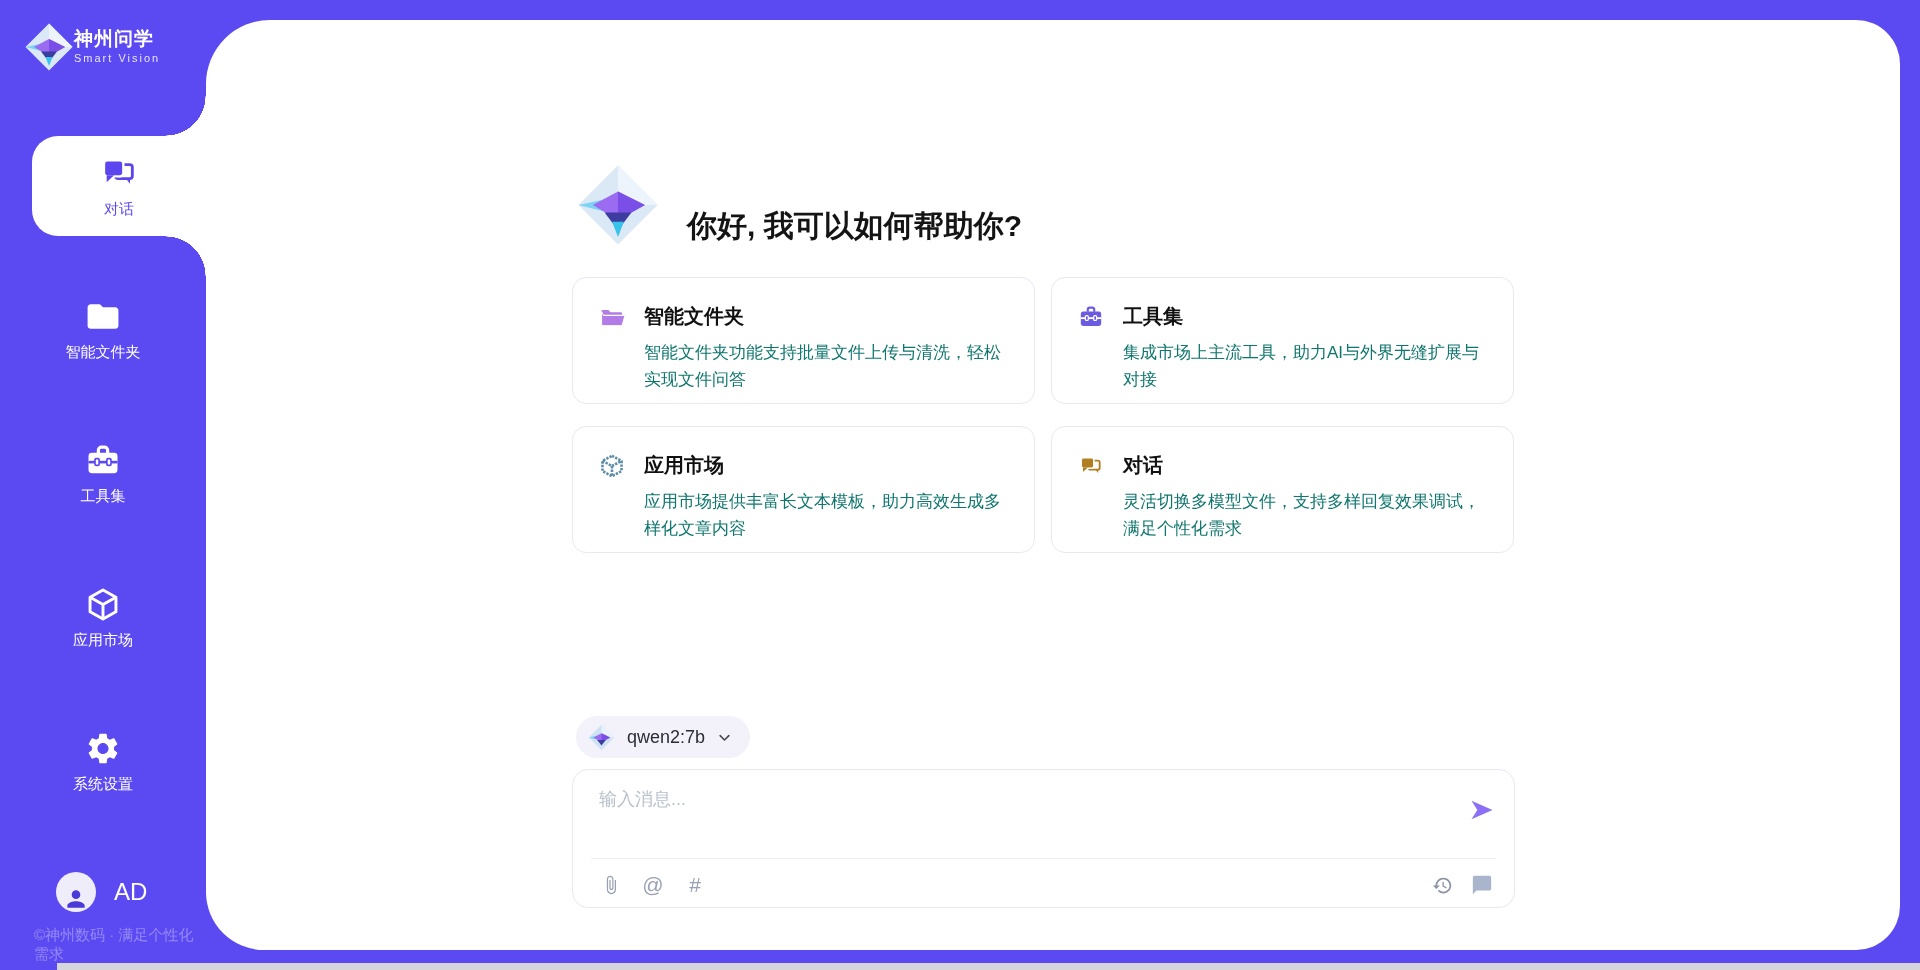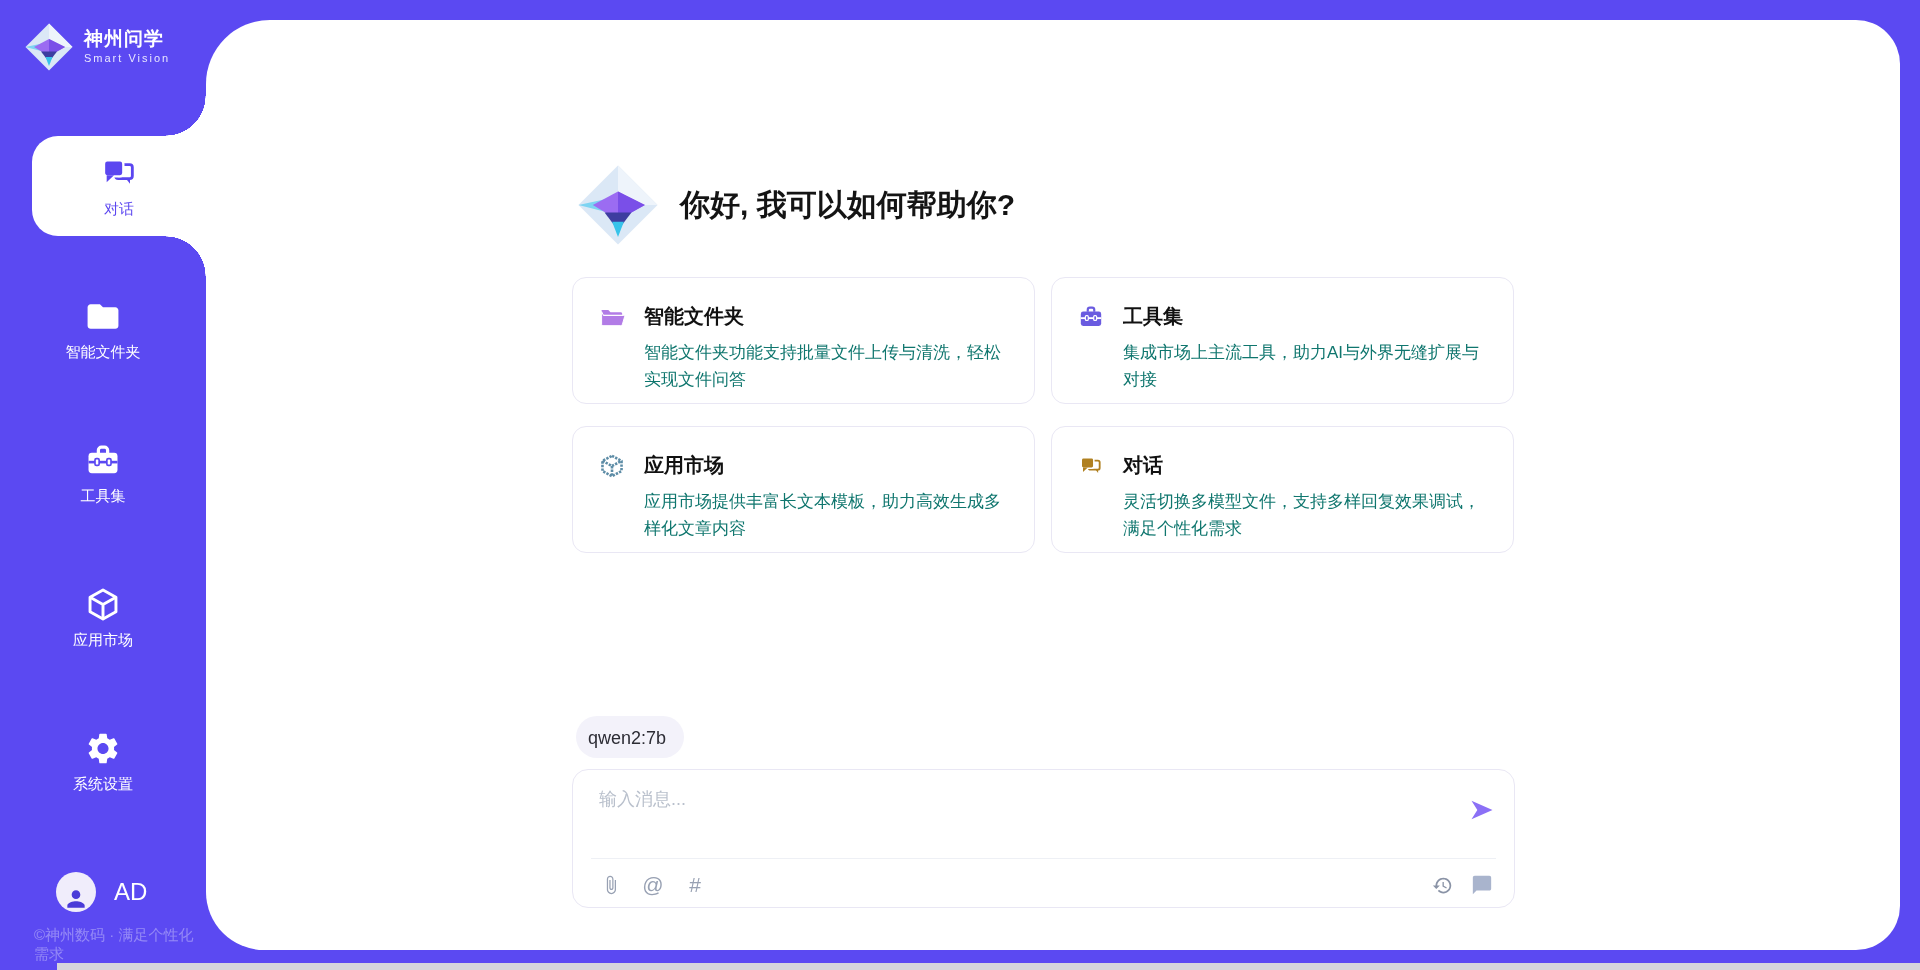--- a/index.html
+++ b/index.html
@@ -5,21 +5,21 @@
   * { margin:0; padding:0; box-sizing:border-box; }
   html,body { width:1920px; height:970px; overflow:hidden; }
   body {
     font-family:"Liberation Sans","DejaVu Sans",sans-serif;
     background:#5b49f2;
     position:relative;
   }
 
   
   .sidebar { position:absolute; left:0; top:0; width:206px; height:970px; }
-  .brand { position:absolute; left:24px; top:22px; display:flex; align-items:center; gap:10px; }
+  .brand { position:absolute; left:24px; top:22px; display:flex; align-items:center; }
   .brand .logo-svg { width:50px; height:50px; }
   .brand-name { color:#fff; font-size:19px; font-weight:700; letter-spacing:1px; line-height:1.2; }
   .brand-sub { color:#e8e6ff; font-size:11px; letter-spacing:2px; line-height:1.3; }
 
   .nav-item { position:absolute; left:0; width:206px; height:64px;
     display:flex; flex-direction:column; align-items:center; justify-content:center; gap:8px;
     color:#fff; cursor:pointer; }
   .nav-item .nav-label { font-size:15px; }
 
   .nav-item.n1 { top:298px; } .nav-item.n2 { top:442px; }
@@ -35,35 +35,35 @@
 
   .user-row { position:absolute; left:56px; top:872px; display:flex; align-items:center; gap:18px; cursor:pointer; }
   .avatar { width:40px; height:40px; border-radius:50%; background:#f0edfb; display:flex; align-items:flex-end; justify-content:center; overflow:hidden; }
   .user-name { color:#fff; font-size:24px; }
   .sidebar-footer { position:absolute; left:34px; top:926px; color:rgba(255,255,255,0.35); font-size:15px; }
 
   
   .main-panel { position:absolute; left:206px; top:20px; width:1694px; height:930px;
     background:#fff; border-radius:64px 44px 44px 58px; }
 
-  .hero { position:absolute; left:370px; top:143px; display:flex; align-items:center; gap:20px; }
+  .hero { position:absolute; left:370px; top:143px; display:flex; align-items:flex-end; gap:27px; }
   .hero .logo-svg { width:84px; height:84px; }
   .hero-title { font-size:30px; font-weight:700; color:#141414; }
 
   .cards { position:absolute; left:366px; top:257px; display:grid;
     grid-template-columns:463px 463px; grid-auto-rows:127px; column-gap:16px; row-gap:22px; }
   .card { border:1px solid #e9e7f4; border-radius:14px; background:#fff;
     padding:25px 28px 0 26px; cursor:pointer; }
   .card-head { display:flex; align-items:center; gap:19px; }
   .card-head svg { width:26px; height:26px; flex:0 0 auto; }
   .card-title { font-size:20px; font-weight:700; color:#111; }
   .card-desc { margin:9px 0 0 45px; font-size:17px; color:#0f766e; line-height:27px; }
 
   .model-pill { position:absolute; left:370px; top:696px; height:42px; border-radius:21px;
-    background:#f3f2fa; display:inline-flex; align-items:center; gap:12px; padding:0 18px 0 12px; cursor:pointer;flex-direction:column; }
+    background:#f3f2fa; display:inline-flex; align-items:center; gap:12px; padding:0 18px 0 12px; cursor:pointer; }
   .model-pill .logo-svg { width:27px; height:27px; }
   .model-name { font-size:18px; color:#2c2c34; }
 
   .composer { position:absolute; left:366px; top:749px; width:943px; height:139px;
     border:1px solid #e9e7f4; border-radius:16px; background:#fff;padding-left:29px; }
   .composer textarea { position:absolute; left:0; top:0; width:100%; height:86px;
     border:none; outline:none; resize:none; background:transparent;
     font-family:"Liberation Sans","DejaVu Sans",sans-serif;
     font-size:18px; color:#333; padding:17px 64px 0 26px; }
   .composer textarea::placeholder { color:#b9c0cc; }

